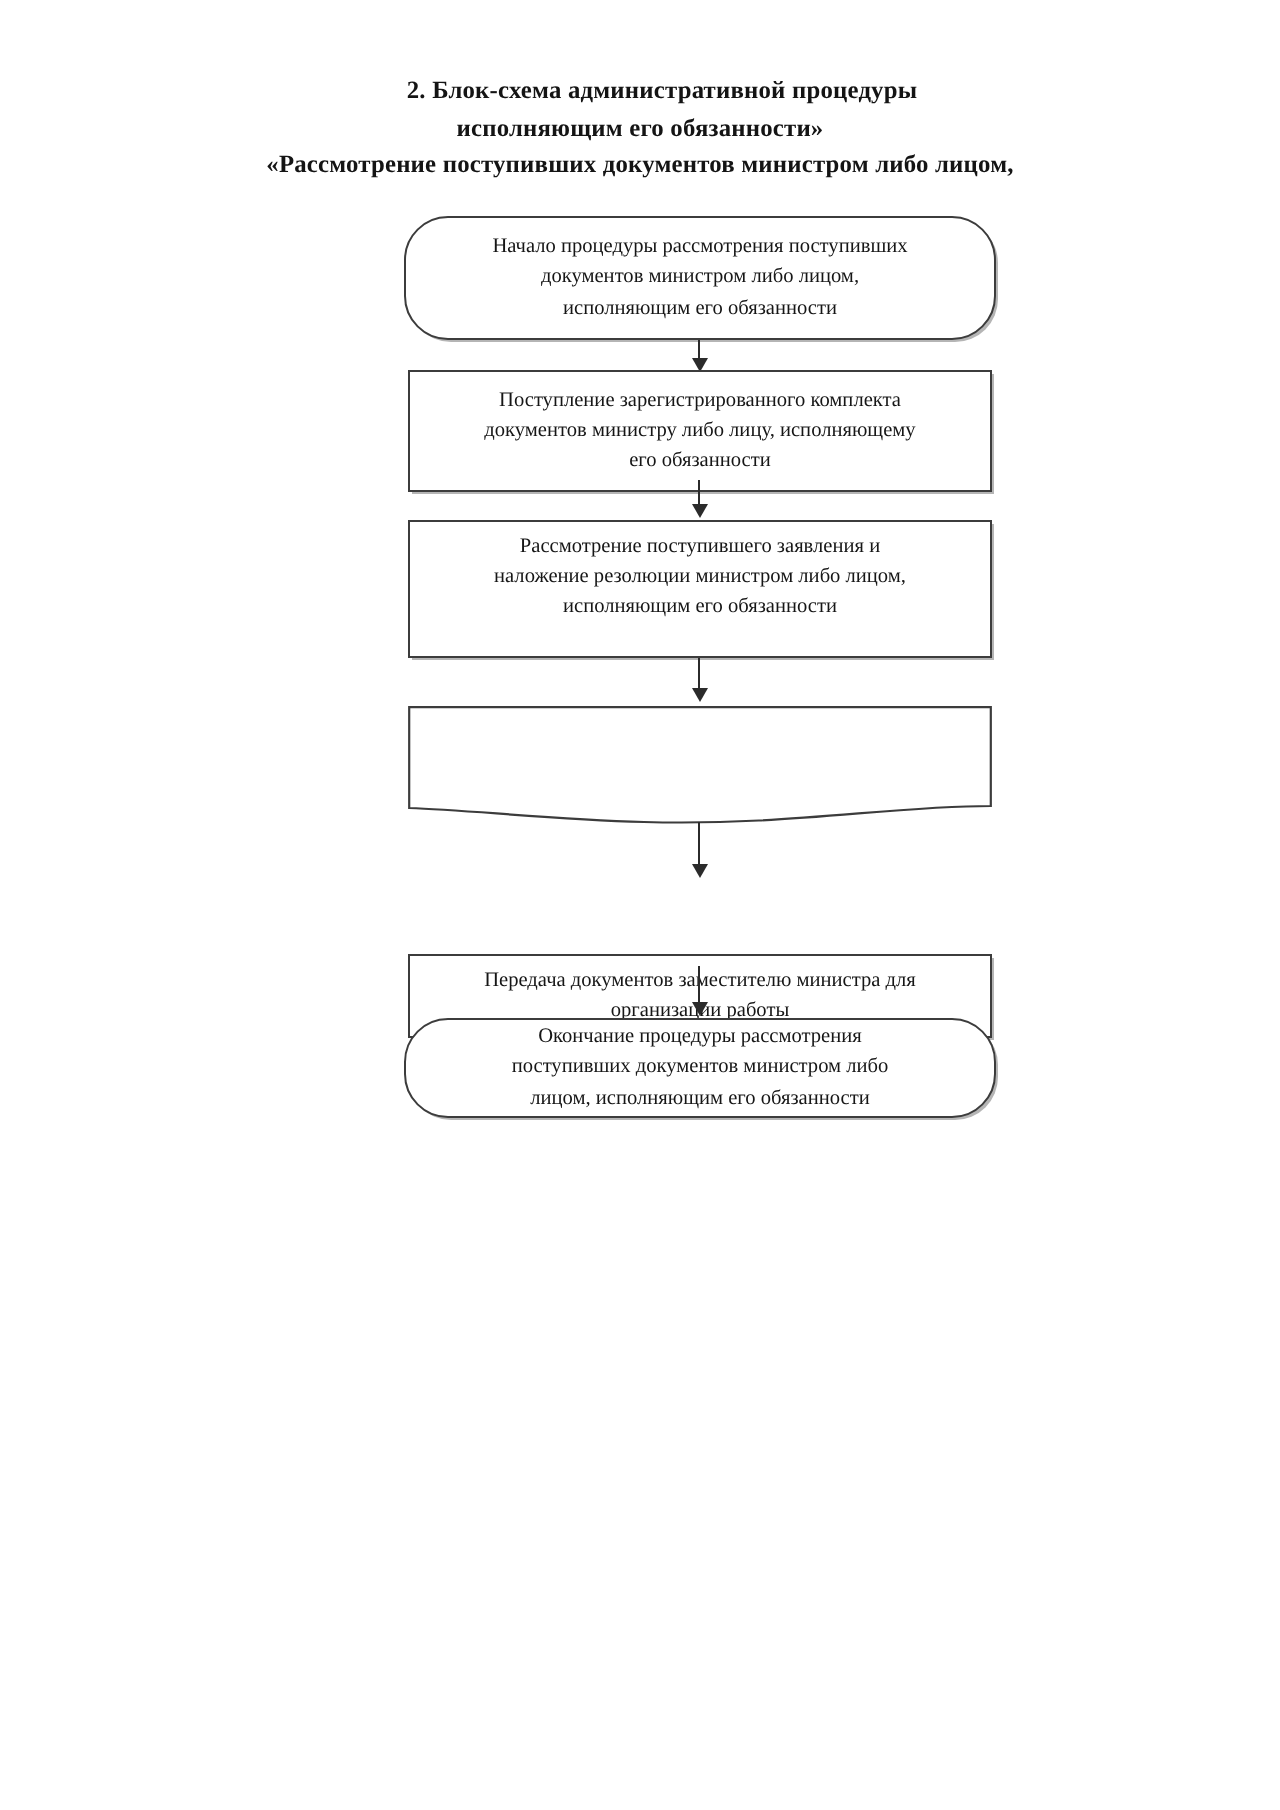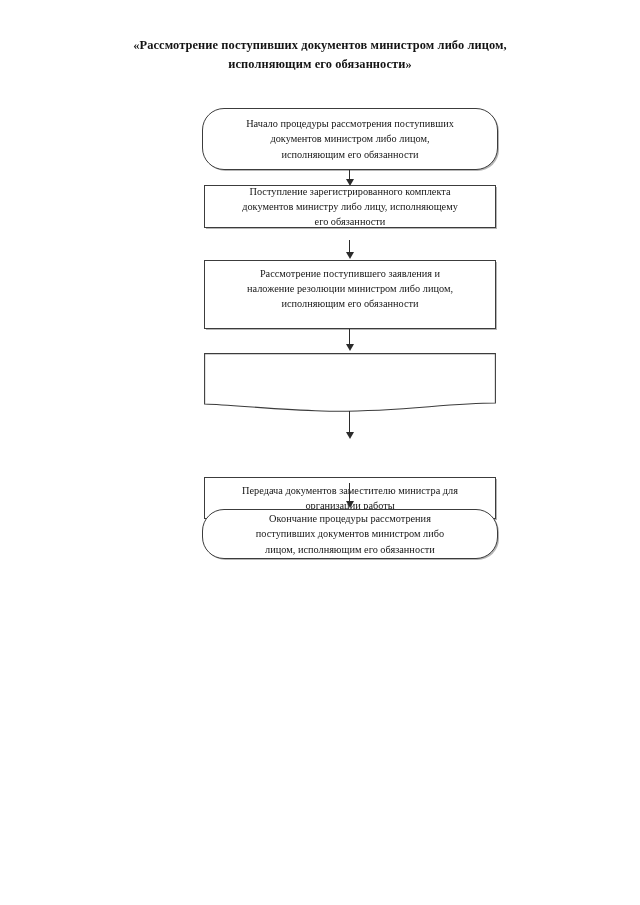--- a/index.html
+++ b/index.html
@@ -103,38 +103,39 @@
     height: 0;
     border-left: 4px solid transparent;
     border-right: 4px solid transparent;
     border-top: 7px solid #2b2b2b;
   }
 </style>
 </head>
 <body>
 
 <div id="doc-title">
+  <span class="tline l1">2. Блок-схема административной процедуры</span>
+  <span class="tline l3">исполняющим его обязанности»</span>
   <span class="tline l2">«Рассмотрение поступивших документов министром либо лицом,</span>
-  <span class="tline l3">исполняющим его обязанности»</span>
 </div>
 
 <div id="flowchart">
 
   <div class="node terminator" style="left:202px; top:104px; width:296px; height:62px;">
     <span class="label">
       <span>Начало процедуры рассмотрения поступивших</span><br>
       <span>документов министром либо лицом,</span><br>
       <span>исполняющим его обязанности</span>
     </span>
   </div>
 
   <div class="connector" style="left:349px; top:166px; height:12px;"></div>
   <div class="arrowhead" style="left:345.5px; top:175px;"></div>
 
-  <div class="node process" style="left:204px; top:181px; width:292px; height:43px;">
+  <div class="node process" style="left:204px; top:181px; width:292px; height:61px;">
     <span class="label">
       <span>Поступление зарегистрированного комплекта</span><br>
       <span>документов министру либо лицу, исполняющему</span><br>
       <span>его обязанности</span>
     </span>
   </div>
 
   <div class="connector" style="left:349px; top:236px; height:13px;"></div>
   <div class="arrowhead" style="left:345.5px; top:248px;"></div>
 

